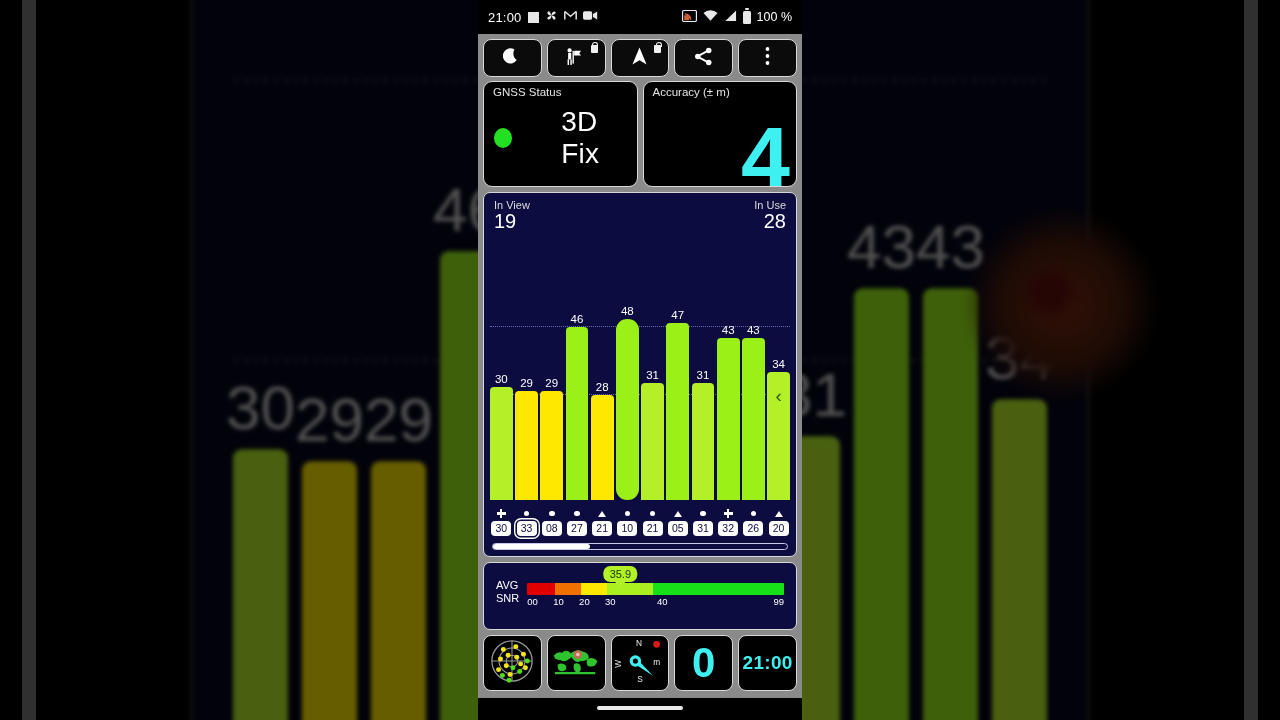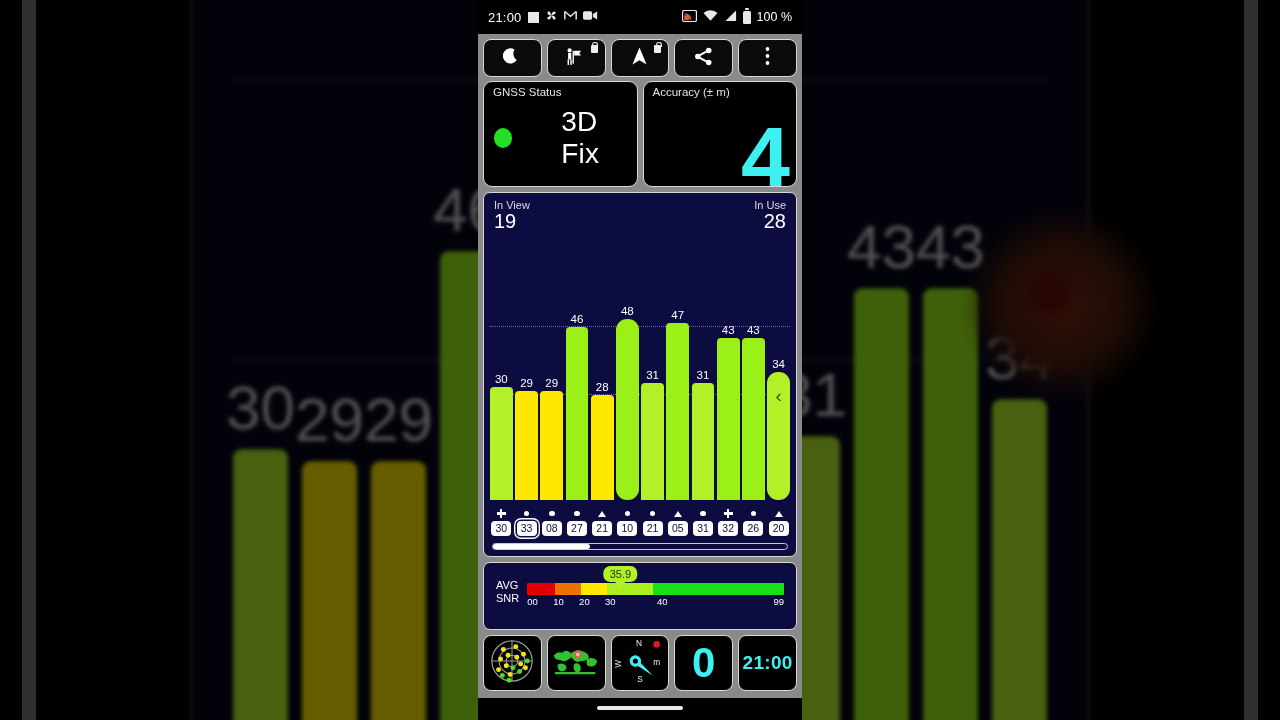--- a/index.html
+++ b/index.html
@@ -396,21 +396,21 @@
           </div>
           <div class="bar" style="height: 48.4375%; background: rgb(180, 240, 40);">
             <span class="bv">31</span>
           </div>
           <div class="bar" style="height: 67.1875%; background: rgb(155, 240, 24);">
             <span class="bv">43</span>
           </div>
           <div class="bar" style="height: 67.1875%; background: rgb(155, 240, 24);">
             <span class="bv">43</span>
           </div>
-          <div class="bar" style="height: 53.125%; background: rgb(180, 240, 40); border-radius: 11px;">
+          <div class="bar" style="height: 53.125%; background: rgb(180, 240, 40);">
             <span class="bv">34</span>
             <span class="chev">‹</span>
           </div>
         </div>
     </div>
 
     <div class="markers" id="markers">
         <div class="mk">
           <span class="plus"></span>
         </div>

